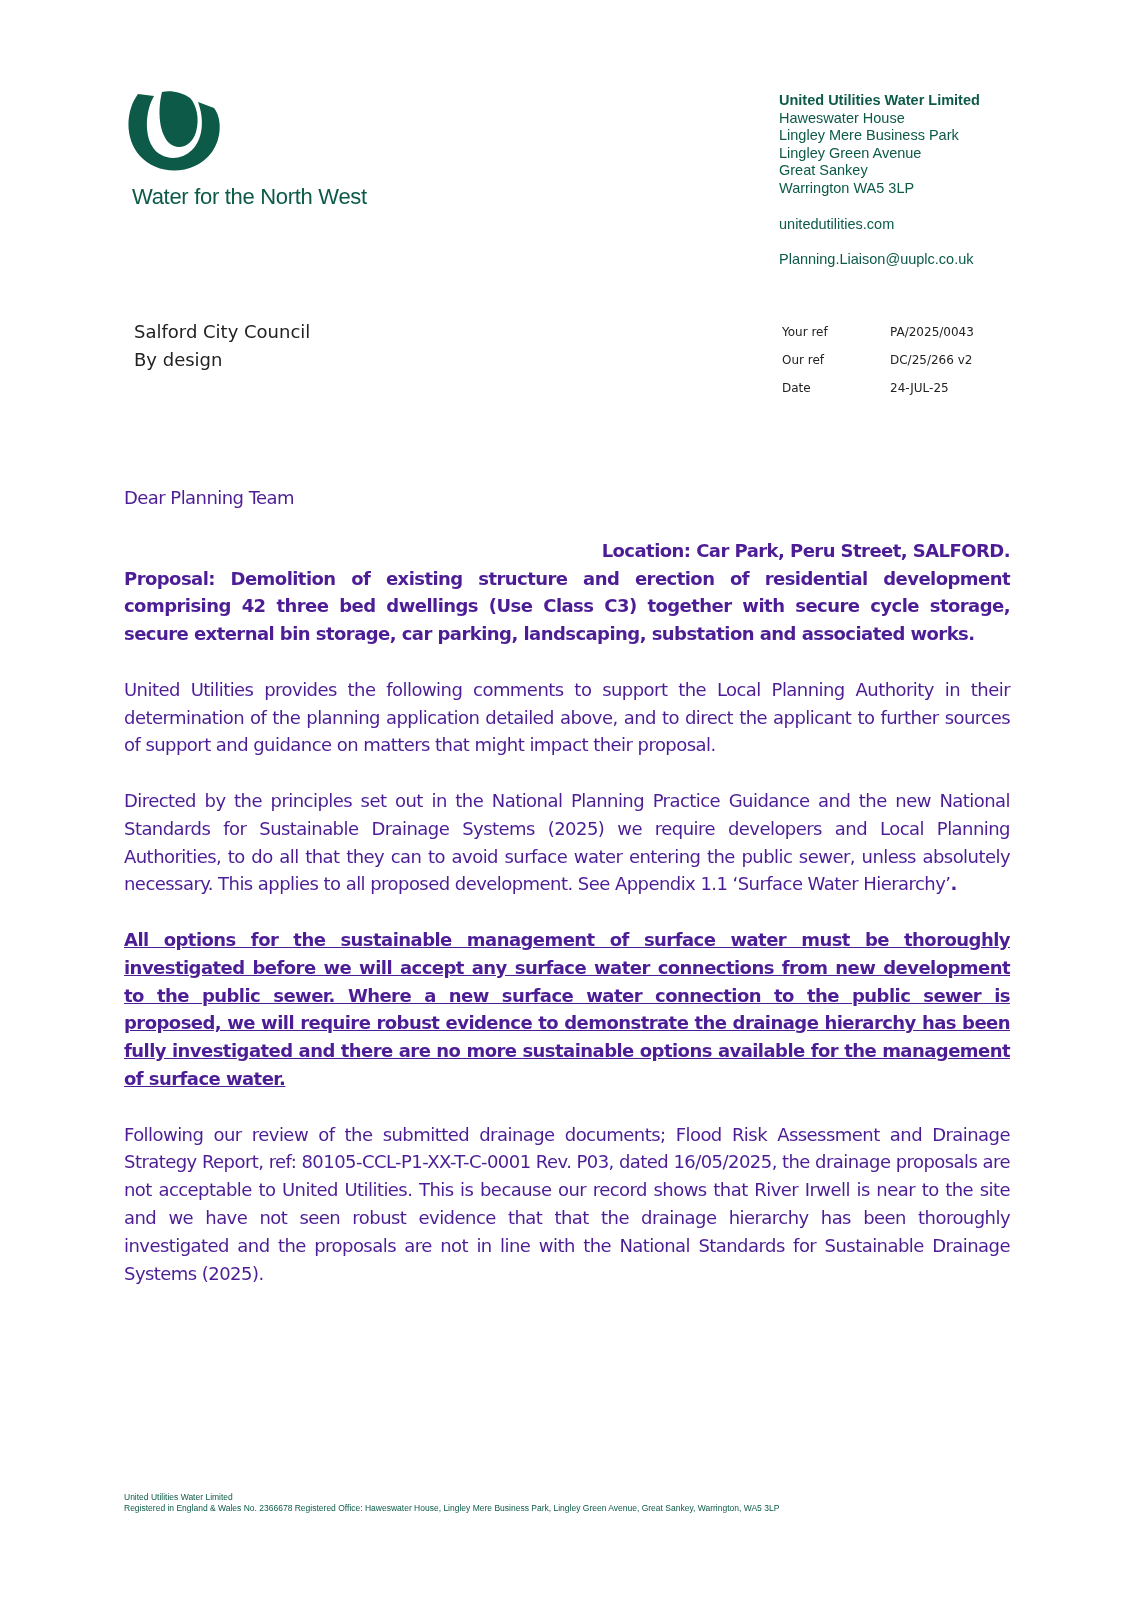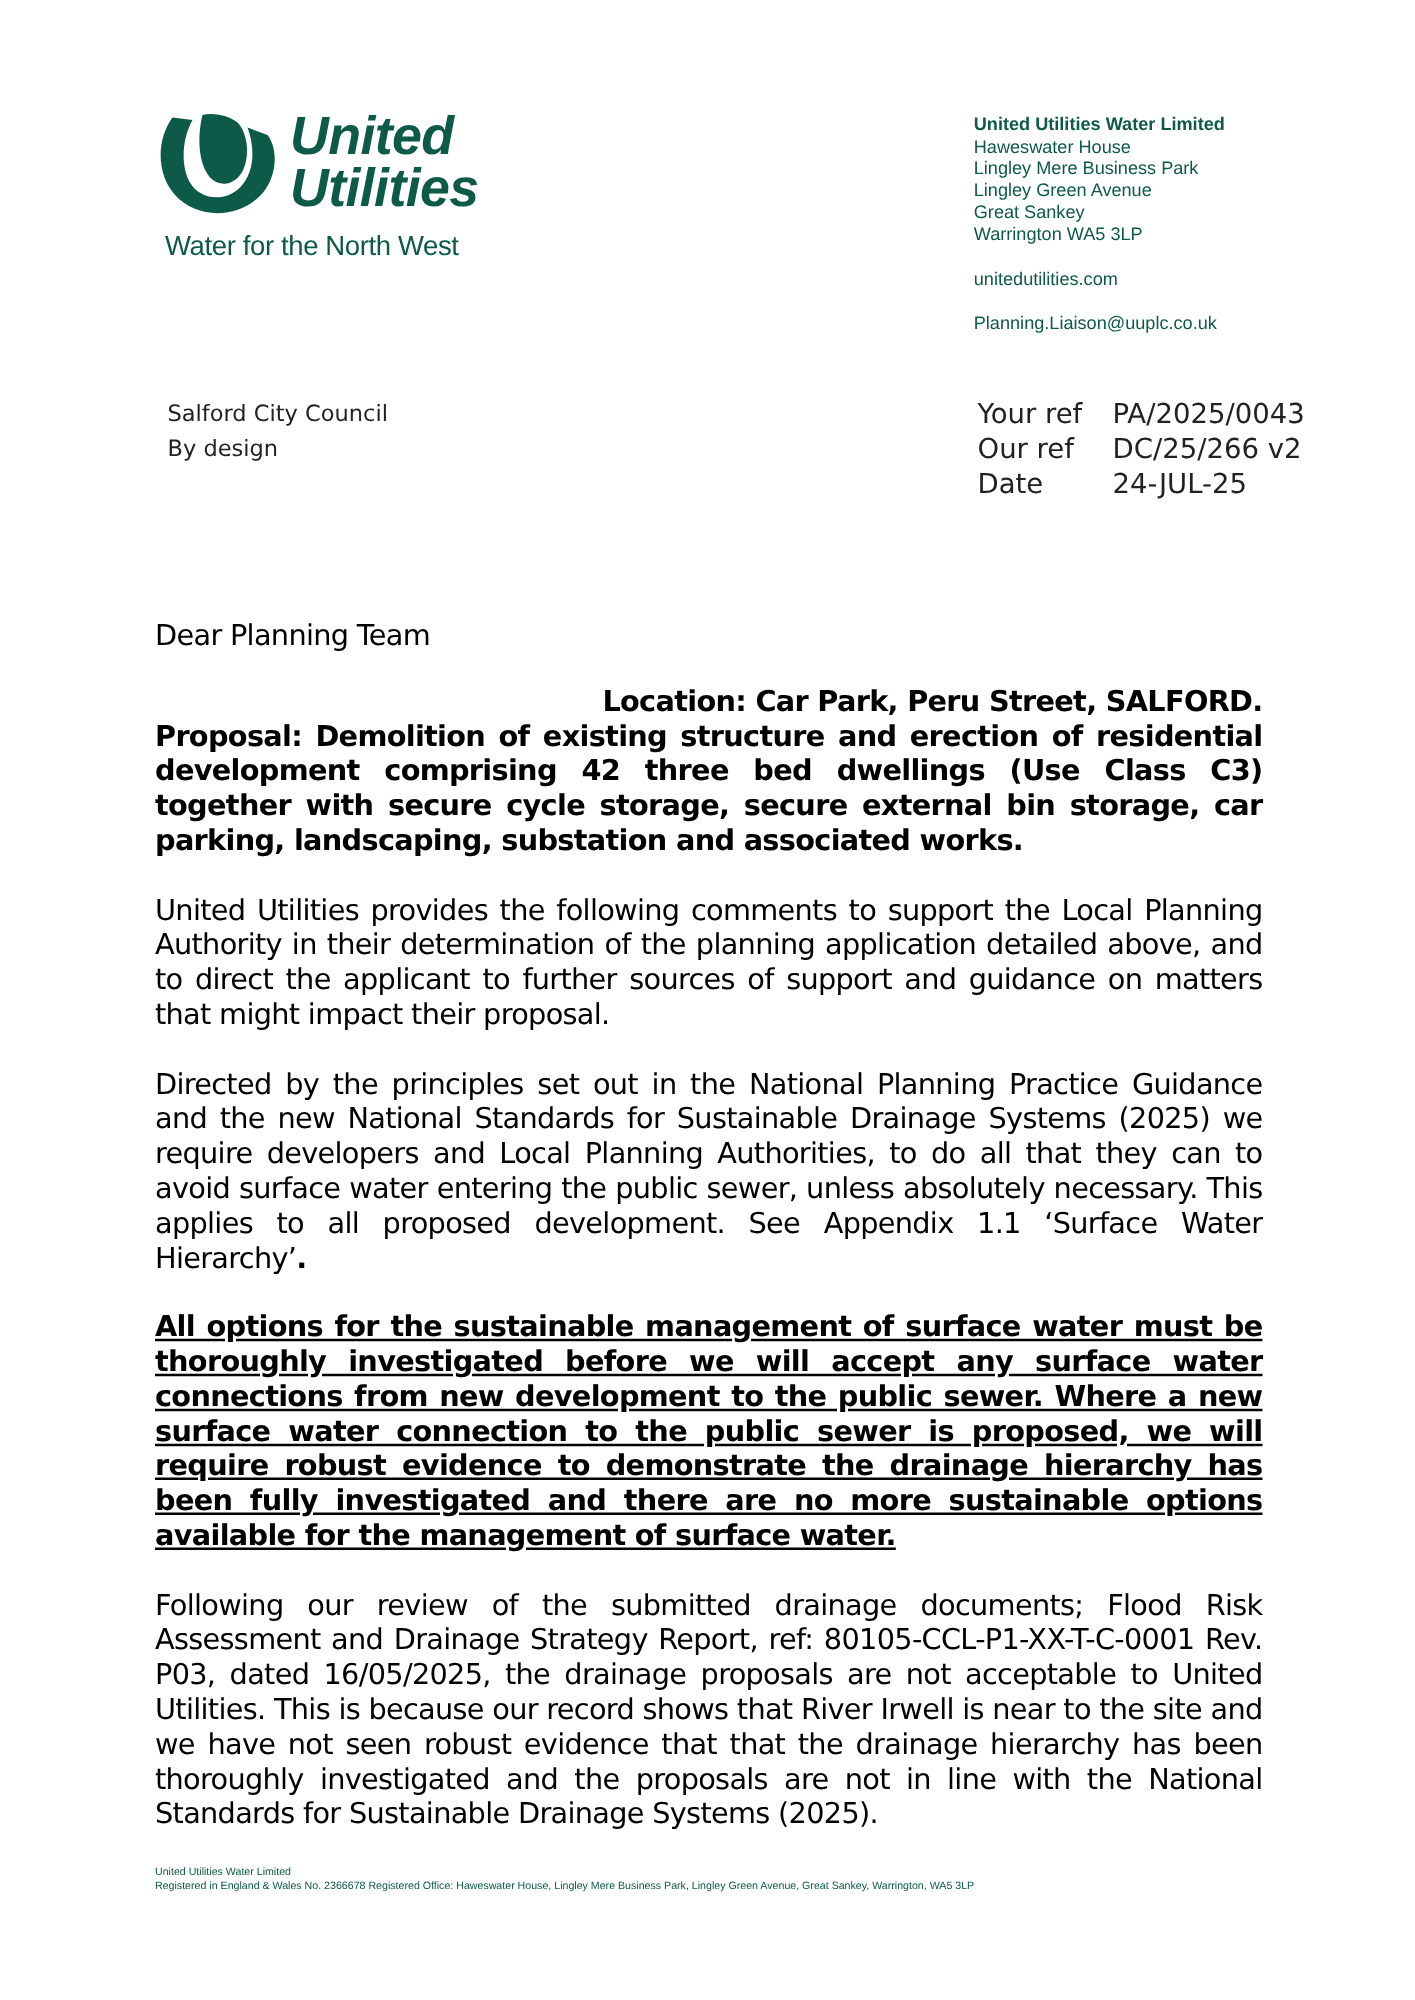--- a/index.html
+++ b/index.html
@@ -13,47 +13,43 @@
               letter-spacing: -0.3px; white-space: nowrap; }
   .addr { position: absolute; left: 779px; top: 92px; color: #0c5a47; font-size: 14.5px;
           line-height: 17.5px; }
   .addr .company { font-weight: bold; }
   .addr .gap { height: 17.5px; }
   .addr .web { margin-top: 1px; }
   .addr .email { margin-top: 18px; }
   .recipient { position: absolute; left: 134px; top: 318px; font-family: "DejaVu Sans", sans-serif;
                font-size: 18px; line-height: 28px; color: #222; }
   .refs { position: absolute; left: 782px; top: 318px; font-family: "DejaVu Sans", sans-serif;
-          font-size: 22px; line-height: 28px; color: #222; }
+          font-size: 12px; line-height: 28px; color: #222; }
   .refs .row { display: flex; }
   .refs .k { width: 108px; }
-  .body { position: absolute; left: 124px; top: 496px; width: 886px;
-          font-family: "DejaVu Sans", sans-serif; font-size: 23px; line-height: 27.8px; color: #000000;
+  .body { position: absolute; left: 124px; top: 484px; width: 886px;
+          font-family: "DejaVu Sans", sans-serif; font-size: 18px; line-height: 27.8px; color: #4c1d95;
           letter-spacing: -0.55px; }
   .body p { margin: 0 0 27.8px 0; text-align: justify; }
   .body .salutation { margin-bottom: 25px; }
   .body .bold { font-weight: bold; }
   .body .heading { font-weight: bold; text-decoration: underline; }
   .body .emph { font-weight: bold; text-decoration: underline; }
   .body .lp { margin-bottom: 0; }
   .footer { position: absolute; left: 124px; top: 1492px; color: #0c5a47; font-size: 8.5px;
             line-height: 10.5px; }
 </style>
 </head>
 <body>
 
 <div class="logo">
   <svg class="logo-mark" width="100" height="88" viewBox="0 0 100 88">
     <path d="M14 6 C2 22 0 50 16 68 C34 88 70 88 88 64 C98 50 98 30 90 20 L74 14 C80 30 80 50 68 62 C56 74 36 72 28 58 C20 44 22 22 30 8 Z" fill="#0c5a47"></path>
     <path d="M38 4 C34 20 34 42 44 54 C54 64 68 58 72 44 C76 30 72 16 66 10 C58 4 46 2 38 4 Z" fill="#0c5a47"></path>
   </svg>
-  <div class="logo-word">
-    <div>United</div>
-    <div>Utilities</div>
-  </div>
   <div class="logo-tag">Water for the North West</div>
 </div>
 
 <div class="addr">
   <div class="company">United Utilities Water Limited</div>
   <div>Haweswater House</div>
   <div>Lingley Mere Business Park</div>
   <div>Lingley Green Avenue</div>
   <div>Great Sankey</div>
   <div>Warrington WA5 3LP</div>

